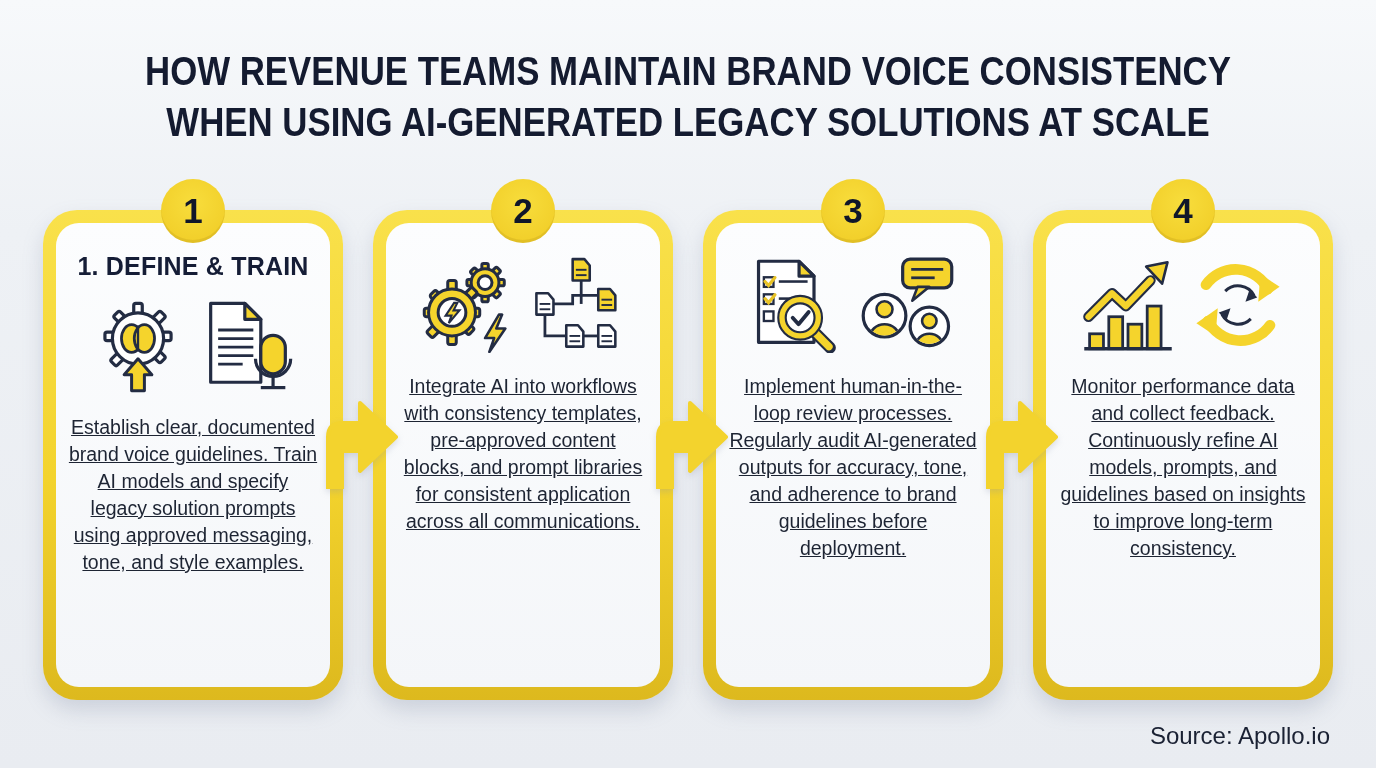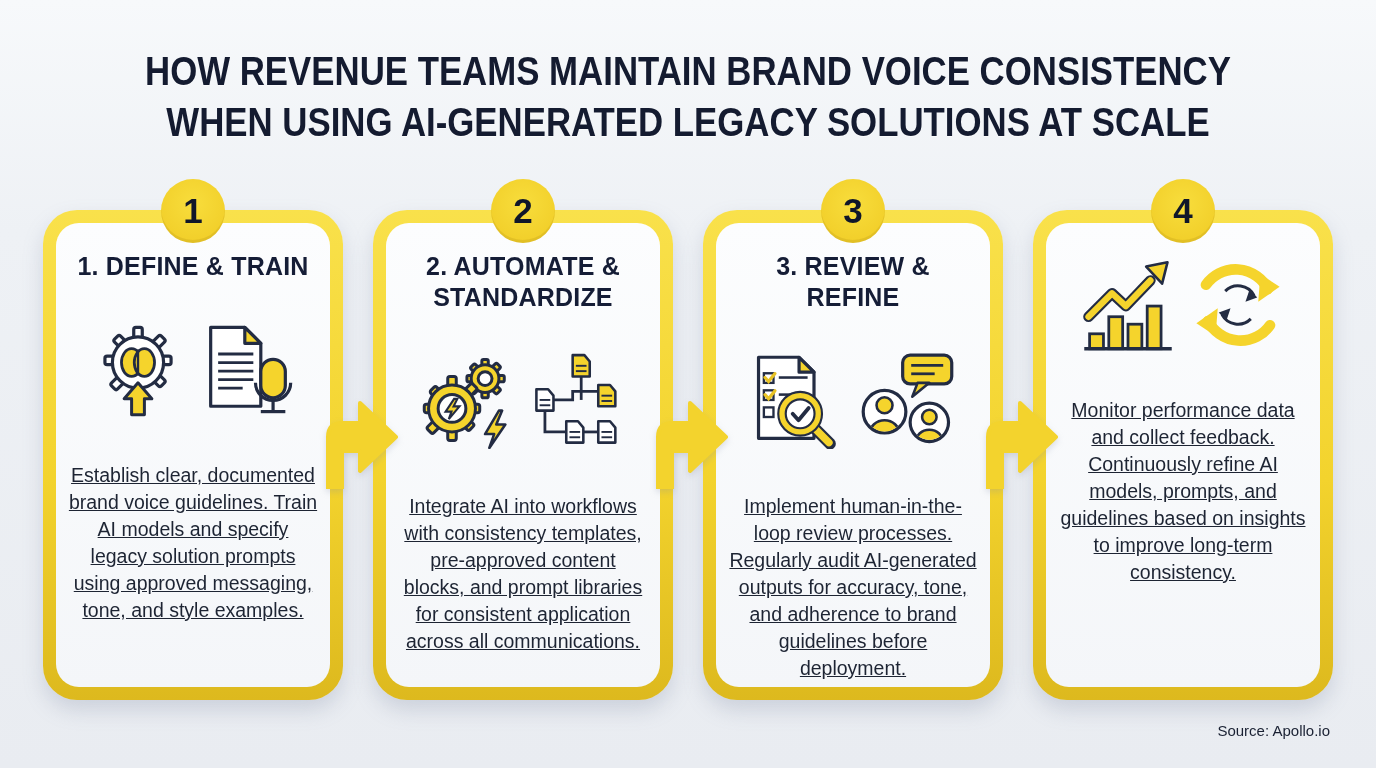--- a/index.html
+++ b/index.html
@@ -20,21 +20,21 @@
   .cards{position:absolute;left:43px;top:210px;display:flex;gap:30px;}
   .card{
     position:relative;width:300px;height:490px;border-radius:34px;box-sizing:border-box;
     background:linear-gradient(180deg,#f9e14b 0%,#f3d32d 55%,#ddb91e 100%);
     box-shadow:0 10px 20px rgba(130,140,165,0.28);
   }
   .card-inner{
     position:absolute;inset:13px;border-radius:23px;
     background:linear-gradient(180deg,#fcfdfe 0%,#f4f6f9 100%);
     display:flex;flex-direction:column;align-items:center;
-    padding:24px 10px 0;box-sizing:border-box;gap:24px;
+    padding:24px 10px 0;box-sizing:border-box;
   }
   .badge{
     position:absolute;top:-31px;left:50%;transform:translateX(-50%);
     width:64px;height:64px;border-radius:50%;z-index:3;
     background:radial-gradient(circle at 50% 38%,#f8dd3c 0%,#f2d02b 70%,#e7c023 100%);
     box-shadow:inset 0 -3px 0 rgba(120,90,0,0.12);
     display:flex;align-items:center;justify-content:center;
     color:#10162a;font-weight:800;font-size:35px;
   }
   .card-title{
@@ -45,21 +45,21 @@
   .desc{
     margin:8px 0 0;width:100%;padding:0 2px;box-sizing:border-box;text-align:center;
     color:#1d2433;font-size:19.5px;line-height:27px;font-weight:400;text-decoration:underline;
   }
   
   .arrow{position:absolute;top:183px;z-index:4;filter:drop-shadow(0 3px 3px rgba(130,140,165,0.25));}
   .arrow.a1{left:277px;} .arrow.a2{left:607px;} .arrow.a3{left:937px;}
   
   .source{
     position:absolute;right:46px;top:722px;
-    color:#1a2133;font-size:15px;font-weight:400;text-align:center;
+    color:#1a2133;font-size:24px;font-weight:400;text-align:center;
   }
   
   .ic{display:block;}
 </style>
 </head>
 <body>
 
 <div class="canvas">
 
   <h1 class="title">
@@ -113,21 +113,20 @@
         </div>
         <p class="desc">Establish clear, documented brand voice guidelines. Train AI models and specify legacy solution prompts using approved messaging, tone, and style examples.</p>
       </div>
     </section>
 
     <section class="card">
       <div class="badge">
         <span>2</span>
       </div>
       <div class="card-inner">
-        <h2 class="card-title">2. AUTOMATE &amp; STANDARDIZE</h2>
         <div class="icons">
           <svg class="ic" width="96" height="96" viewBox="0 0 90 90">
             <g fill="#f5d42c" stroke="#232c43" stroke-width="2.8">
               <g>
                 <rect x="58" y="6" width="6" height="9" rx="1.5"></rect>
                 <rect x="58" y="33" width="6" height="9" rx="1.5"></rect>
                 <rect x="44" y="21" width="9" height="6" rx="1.5"></rect>
                 <rect x="70" y="21" width="9" height="6" rx="1.5"></rect>
                 <rect x="58" y="6" width="6" height="9" rx="1.5" transform="rotate(45 61 24)"></rect>
                 <rect x="58" y="33" width="6" height="9" rx="1.5" transform="rotate(45 61 24)"></rect>
@@ -184,21 +183,20 @@
         </div>
         <p class="desc">Integrate AI into workflows with consistency templates, pre-approved content blocks, and prompt libraries for consistent application across all communications.</p>
       </div>
     </section>
 
     <section class="card">
       <div class="badge">
         <span>3</span>
       </div>
       <div class="card-inner">
-        <h2 class="card-title">3. REVIEW &amp; REFINE</h2>
         <div class="icons">
           <svg class="ic" width="96" height="96" viewBox="0 0 90 90">
             <path d="M8 4 H46 L60 18 V80 H8 Z" fill="#ffffff" stroke="#232c43" stroke-width="3" stroke-linejoin="round"></path>
             <path d="M46 4 L60 18 H46 Z" fill="#f5d42c" stroke="#232c43" stroke-width="3" stroke-linejoin="round"></path>
             <g fill="#ffffff" stroke="#232c43" stroke-width="2.2">
               <rect x="13" y="19" width="9" height="9"></rect>
               <rect x="13" y="35" width="9" height="9"></rect>
               <rect x="13" y="51" width="9" height="9"></rect>
             </g>
             <path d="M14 23 l3.4 3.8 l6 -7.5" fill="none" stroke="#e9c325" stroke-width="3" stroke-linecap="round"></path>

